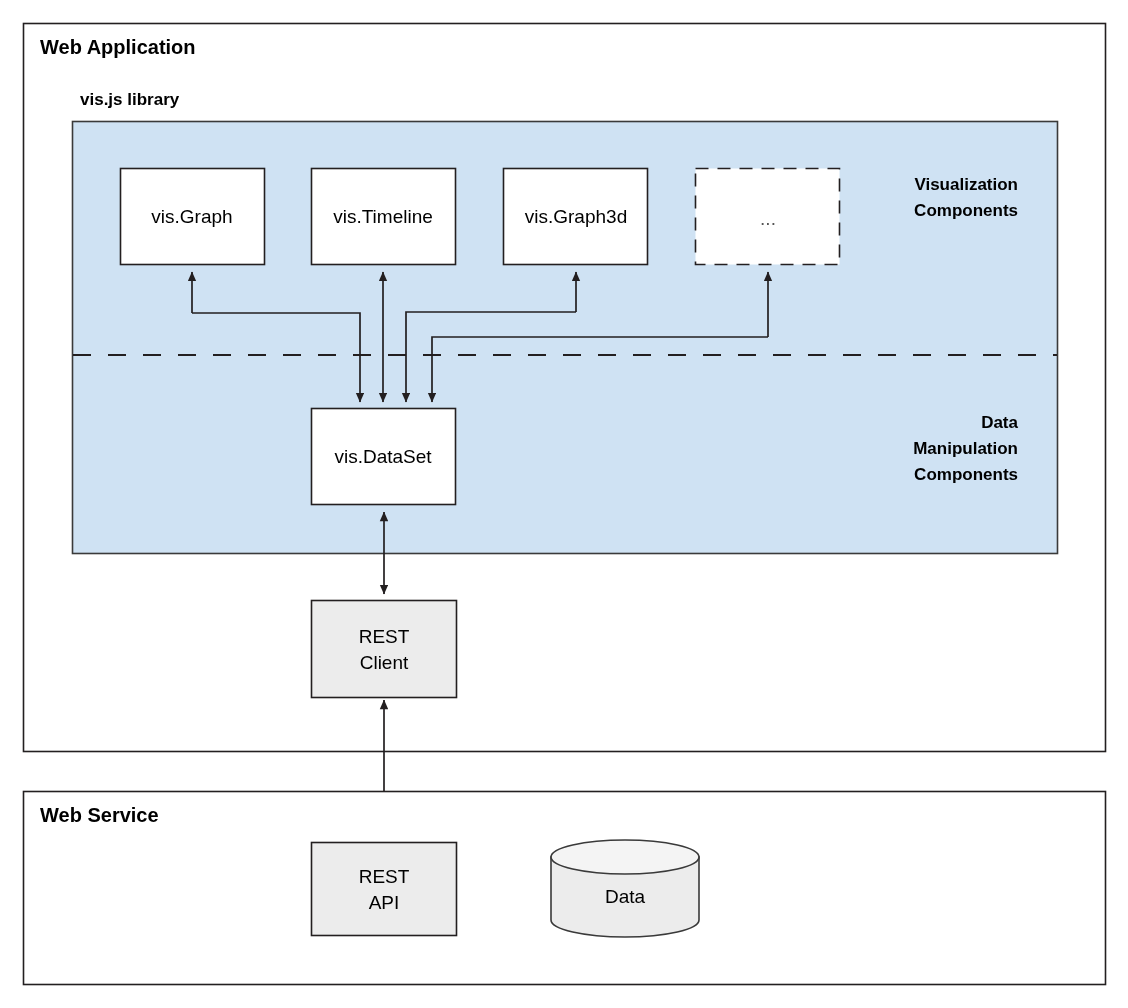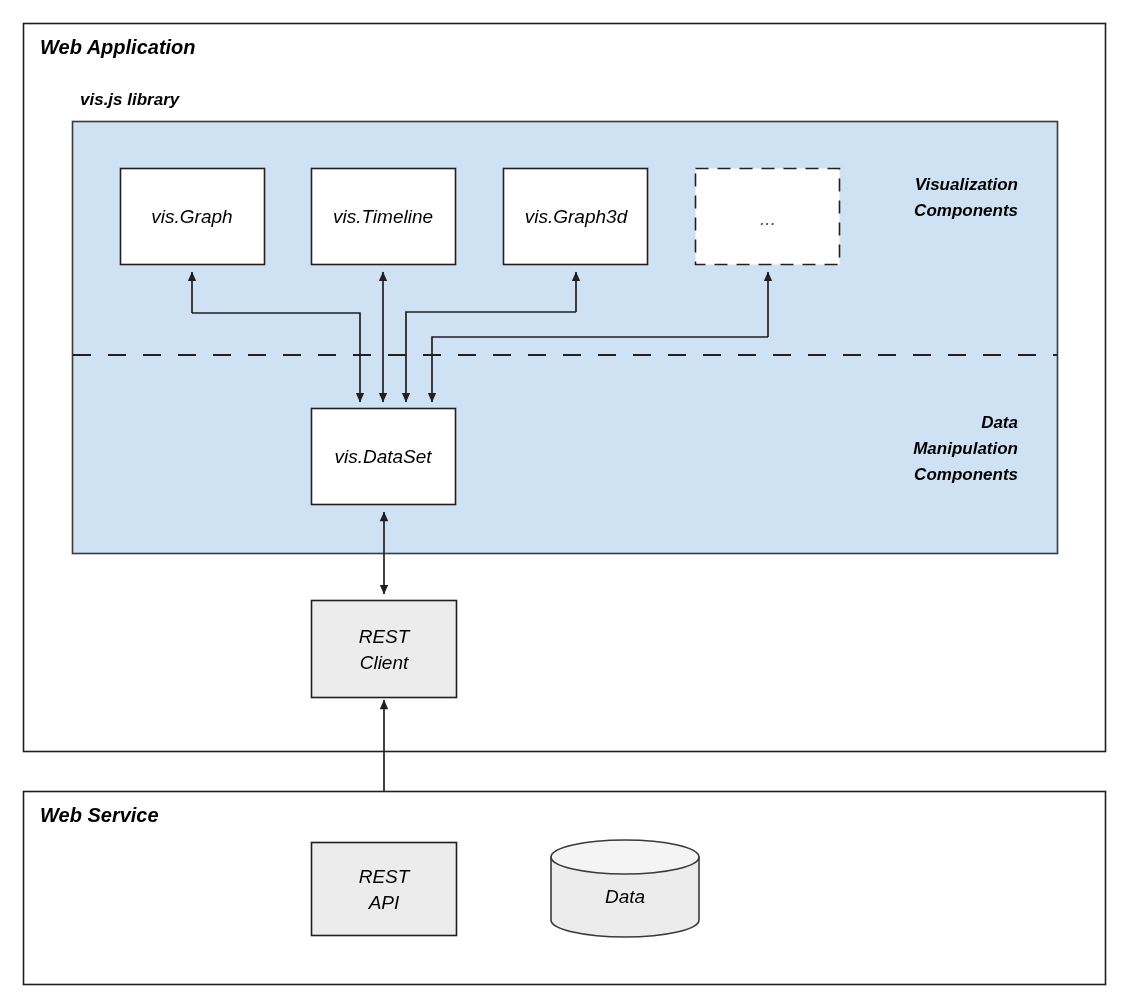--- a/index.html
+++ b/index.html
@@ -11,21 +11,20 @@
   body {
     font-family: "Liberation Sans", sans-serif;
     width: 1128px;
     height: 1008px;
     overflow: hidden;
   }
   #diagram-root {
     position: relative;
     width: 1128px;
     height: 1008px;
-    font-style: italic;
   }
   svg.diagram {
     display: block;
     width: 1128px;
     height: 1008px;
   }
   .panel-rect {
     fill: #ffffff;
     stroke: #231f20;
     stroke-width: 1.6;

